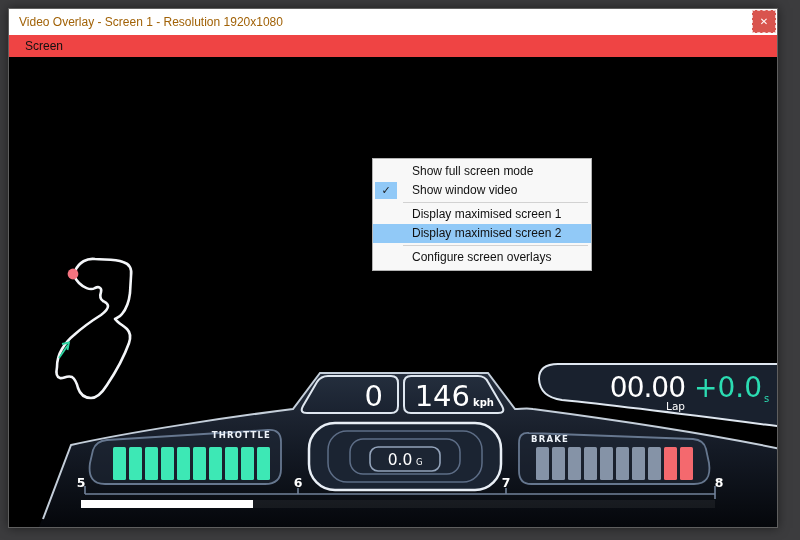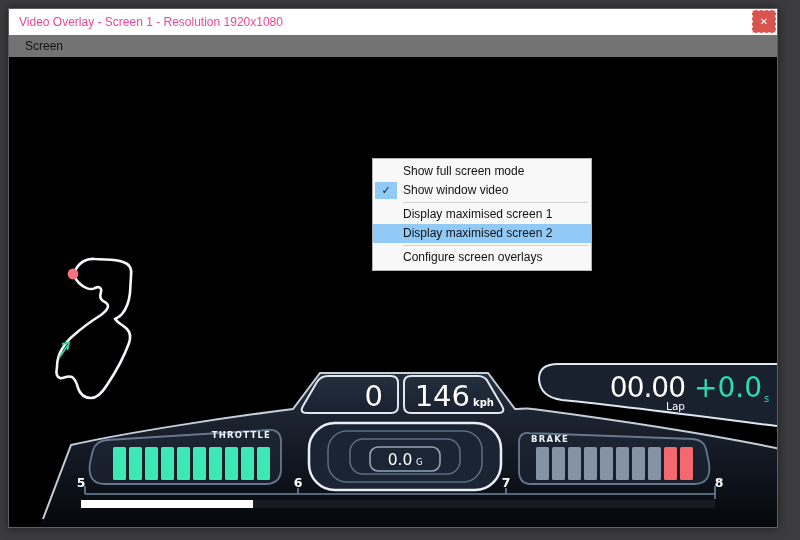--- a/index.html
+++ b/index.html
@@ -1,31 +1,31 @@
 <!DOCTYPE html>
 <html style="--throttle-bar: #3de8b5; --brake-bar-off: #8593a7; --brake-bar-on: #f4696e; --delta-text: #2bdcb2; --car-dot: #f4737f; --start-marker: #2fd6a3; --menu-highlight: #91c9f7; --panel-bg: #202a38; --silver-line: #d9e2ec;"><head>
 <meta charset="utf-8">
 <style>
   html,body{margin:0;padding:0;}
   body{width:800px;height:540px;overflow:hidden;font-family:"Liberation Sans",sans-serif;}
   .stage{position:relative;width:800px;height:540px;background:#3c3c3e;}
   .window{position:absolute;left:8px;top:8px;width:770px;height:520px;background:#000;
           border:1px solid #5f5f5f;box-sizing:border-box;box-shadow:0 0 10px rgba(0,0,0,.5);}
   .titlebar{position:relative;height:26px;background:#ffffff;}
-  .title{position:absolute;left:10px;top:6px;font-size:12px;color:#ec4899;white-space:nowrap;}
+  .title{position:absolute;left:10px;top:6px;font-size:12px;color:#a16207;white-space:nowrap;}
   .close-btn{position:absolute;right:1px;top:1px;width:24px;height:23px;background:#d9544e;
              border:1px dashed rgba(255,255,255,.7);color:#fff;font-size:10px;line-height:21px;
              text-align:center;padding:0;cursor:default;box-sizing:border-box;}
-  .menubar{height:22px;background:#737373;display:flex;align-items:center;padding-left:8px;}
+  .menubar{height:22px;background:#ef4444;display:flex;align-items:center;padding-left:8px;}
   .menubar .menu-item{font-size:12px;color:#111;padding:2px 8px;}
   .content{position:relative;width:768px;height:470px;background:#000;overflow:hidden;}
   svg text{font-family:"DejaVu Sans",sans-serif;}
   .ctx-menu{position:absolute;left:363px;top:101px;width:220px;background:#f8f8f8;
             border:1px solid #b3b3b3;box-shadow:4px 4px 8px rgba(0,0,0,.45);padding:3px 0;box-sizing:border-box;}
-  .mi{position:relative;height:19px;line-height:19px;padding-left:30px;font-size:12px;color:#111;white-space:nowrap;}
+  .mi{position:relative;height:19px;line-height:19px;padding-left:39px;font-size:12px;color:#111;white-space:nowrap;}
   .mi.hl{background:var(--menu-highlight,#91c9f7);}
   .mi .chk{position:absolute;left:2px;top:1px;width:22px;height:17px;line-height:17px;
            background:var(--menu-highlight,#8ec6f5);color:#1a1a1a;font-size:11px;text-align:center;}
   .sep{height:1px;background:#d2d2d2;margin:2px 3px 2px 30px;}
 </style>
 </head>
 <body>
 
 <div class="stage">
   <div class="window">

